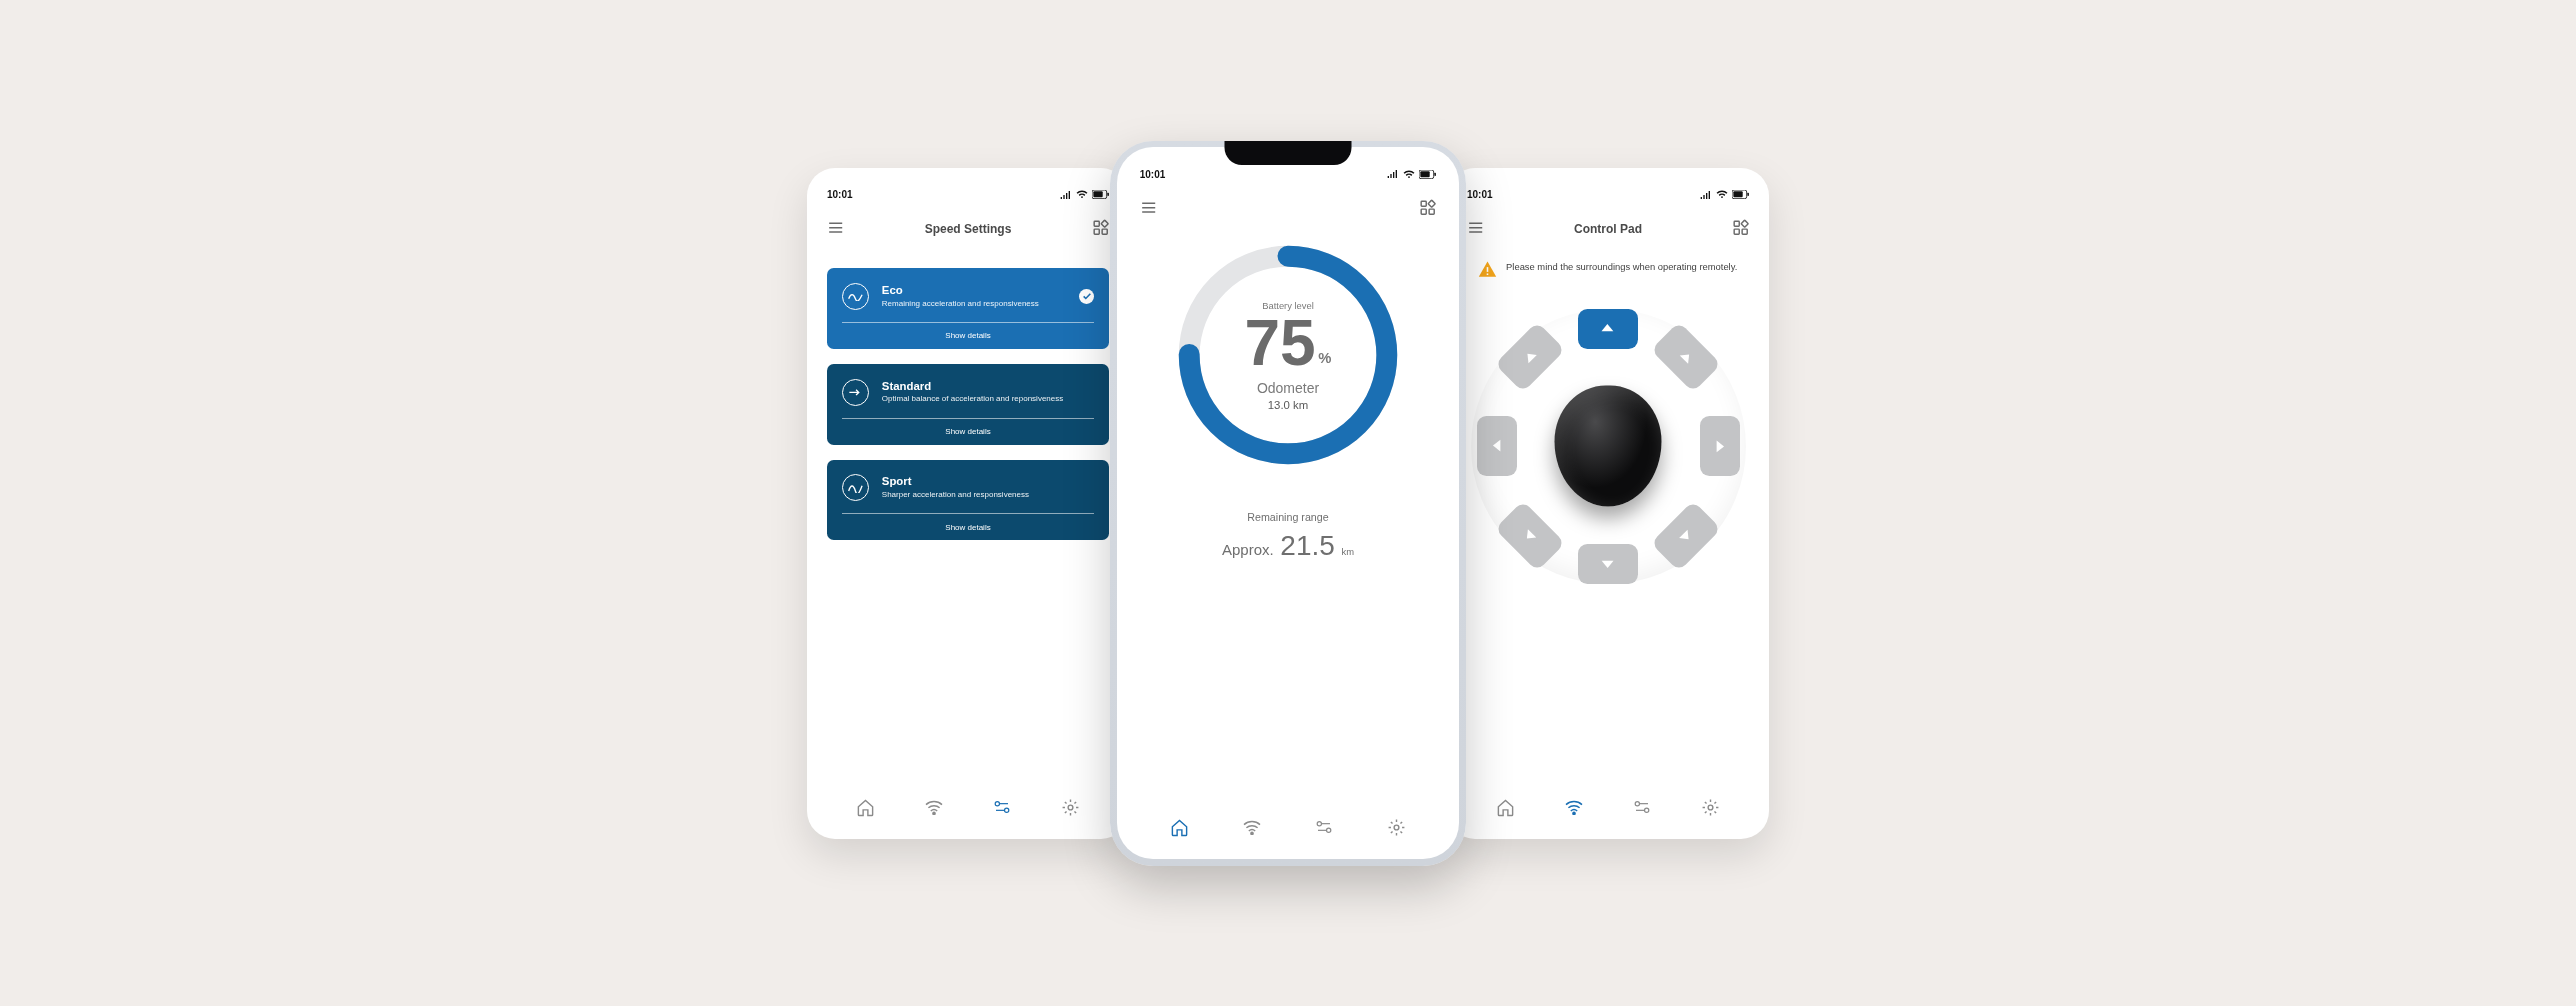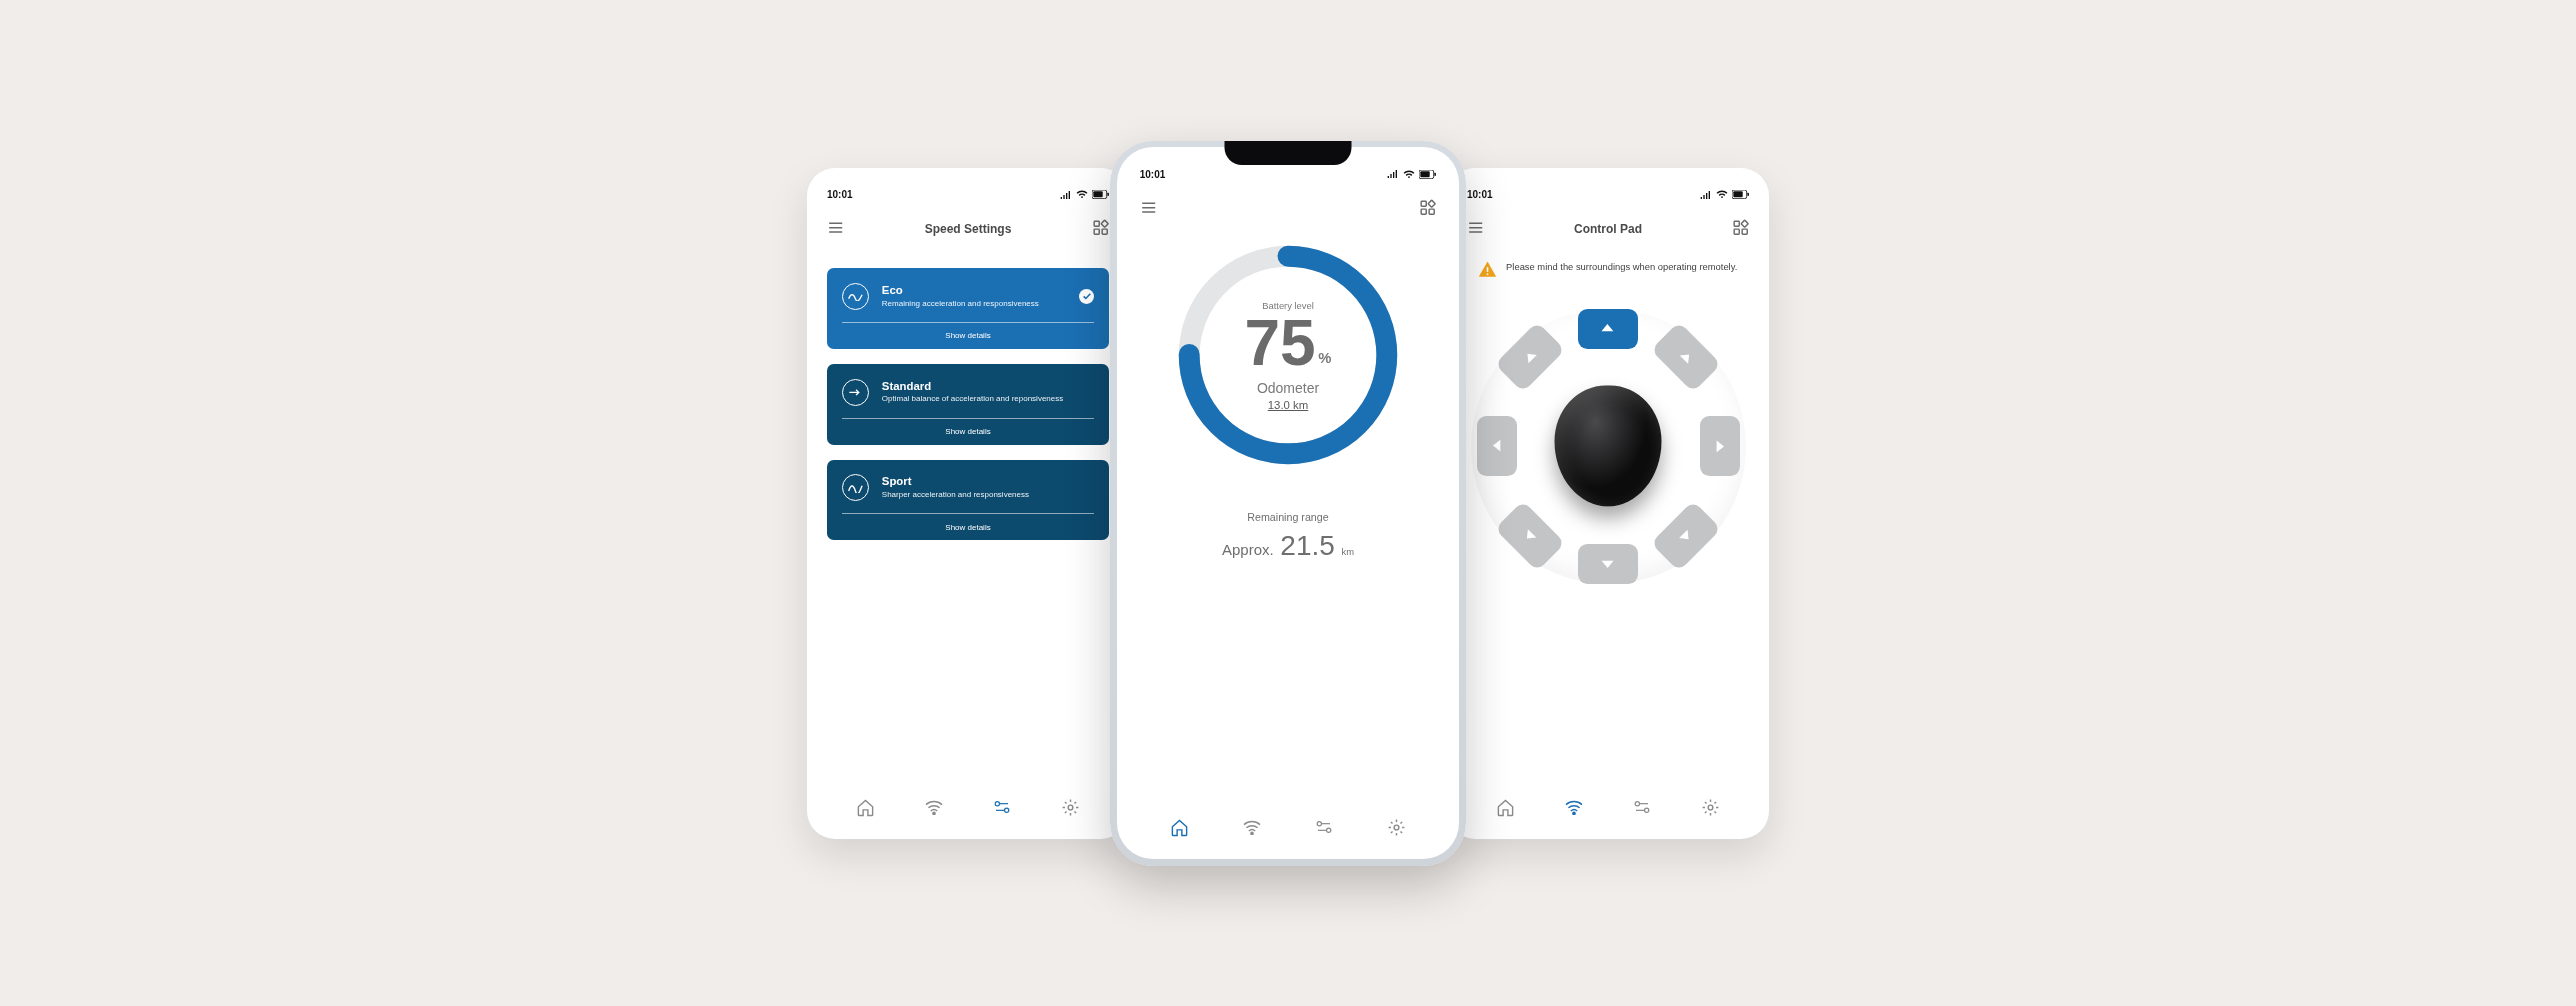--- a/index.html
+++ b/index.html
@@ -65,21 +65,21 @@
 
   
   .gauge-wrap { margin-top:25.5px; display:flex; flex-direction:column; align-items:center; }
   .gauge { width:228px; height:228px; position:relative; }
   .gauge svg { position:absolute; inset:0; }
   .gauge .inside { position:absolute; inset:0; display:flex; flex-direction:column; align-items:center; justify-content:center;text-align:right; }
   .gauge .lbl { font-size:9.4px; color:#7a7a7a; }
   .gauge .big { font-size:64px; font-weight:700; color:#6b6b6b; line-height:1; display:flex; align-items:flex-end; }
   .gauge .big .pct { font-size:14.8px; color:#7a7a7a; margin:0 0 9.4px 2.7px; }
   .gauge .odo-l { font-size:14px; color:#7a7a7a; margin-top:5.4px; }
-  .gauge .odo-v { font-size:11.4px; color:#5a5a5a; margin-top:2.7px;text-decoration:underline; }
+  .gauge .odo-v { font-size:11.4px; color:#5a5a5a; margin-top:2.7px; }
 
   .range-block { margin-top:42px; text-align:center; color:#6f6f6f; }
   .range-block .lbl { font-size:10.7px; }
   .range-block .val { margin-top:6.7px; display:flex; justify-content:center; align-items:baseline; gap:6.7px; }
   .range-block .approx { font-size:15px; }
   .range-block .num { font-size:28px; font-weight:300; }
   .range-block .unit { font-size:9.4px; }
 
   .slide-lock {
     margin:40px auto 0; width:255px; height:43px; background:#1b6fb3; border-radius:27px;

